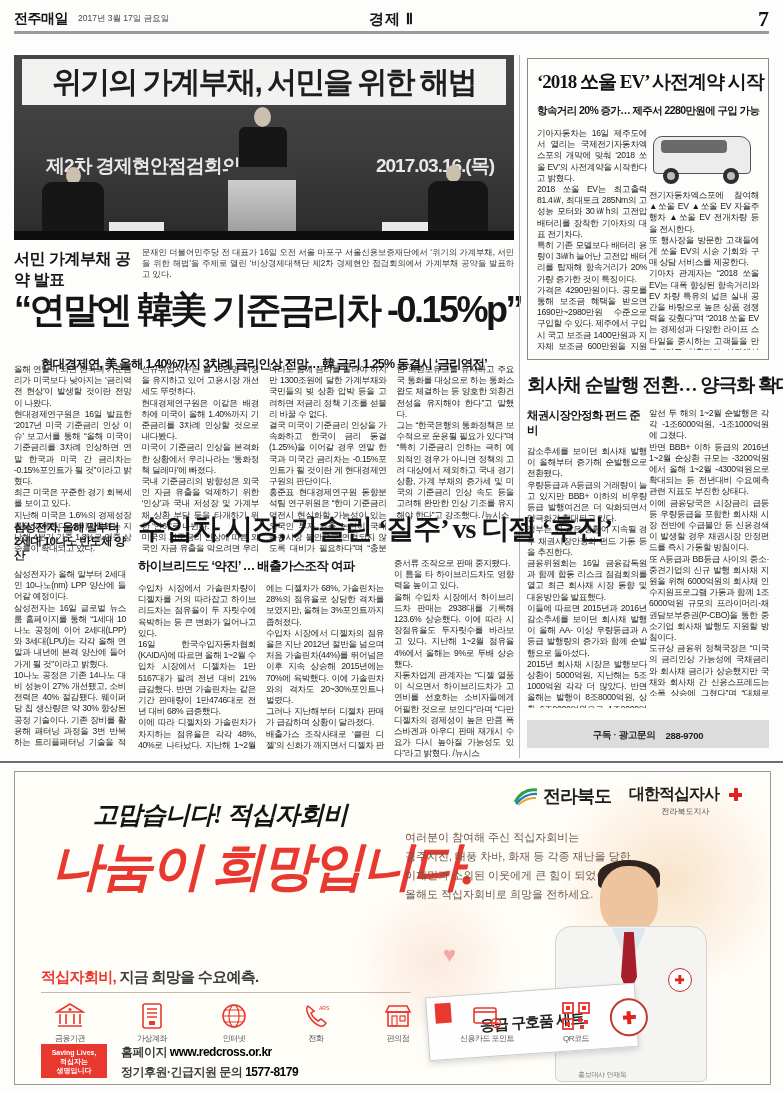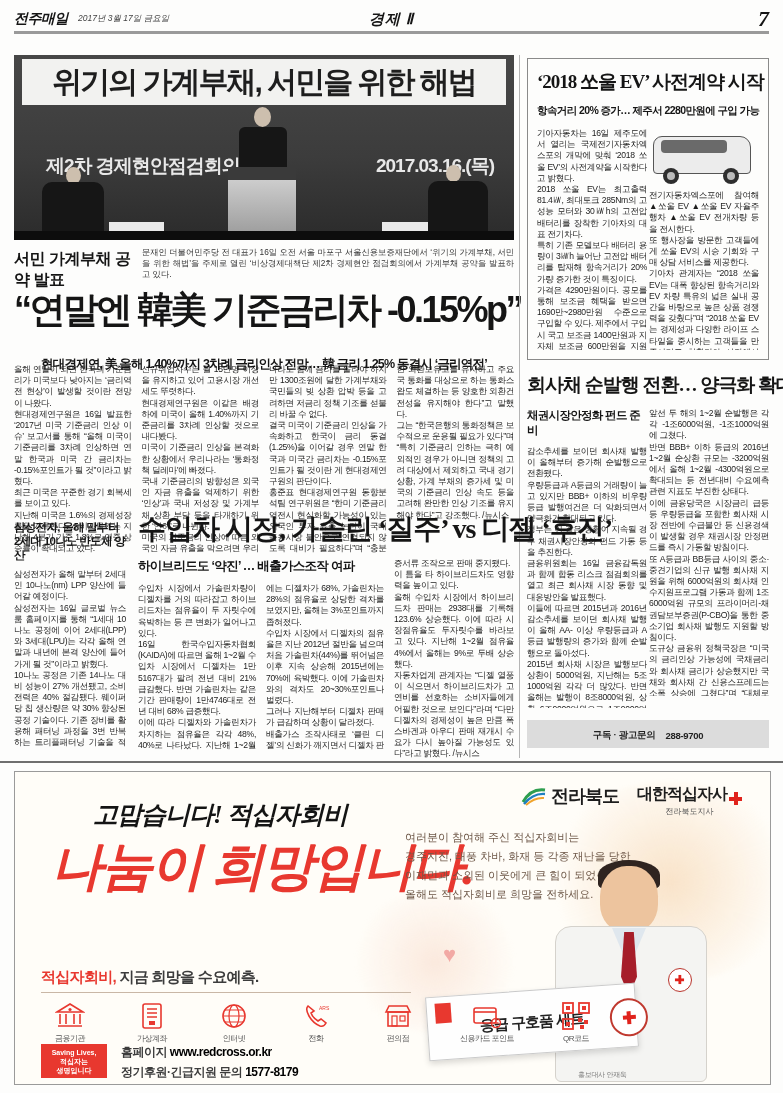--- a/index.html
+++ b/index.html
@@ -53,21 +53,21 @@
   
   .adbox{border:1px solid #9a9a9a;background:#fffdf8;overflow:hidden;}
   .blob{position:absolute;border-radius:50%;filter:blur(2px);}
   .script{font-family:"Liberation Serif",serif;font-style:italic;font-weight:bold;}
   .ad-thanks{font-size:25px;color:#141414;letter-spacing:-1px;}
   .ad-slogan{font-size:52px;letter-spacing:-2px;}
   .ad-msg{font-size:11px;line-height:19px;color:#6d5747;text-align:left;white-space:pre-line;}
   .logo-row{display:flex;align-items:flex-start;gap:18px;}
   .logo-jb{display:flex;align-items:center;gap:4px;font-weight:bold;font-size:18px;letter-spacing:-1px;color:#1d1d1d;}
   .logo-rc{text-align:center;}
-  .logo-rc .nm{font-weight:bold;font-size:16px;letter-spacing:-1px;color:#1d1d1d;display:flex;align-items:flex-end;gap:2px;}
+  .logo-rc .nm{font-weight:bold;font-size:16px;letter-spacing:-1px;color:#1d1d1d;display:flex;align-items:center;gap:10px;}
   .logo-rc .br{font-size:8px;color:#555;margin-top:1px;}
   .redcross{position:relative;display:inline-block;width:13px;height:13px;}
   .redcross::before,.redcross::after{content:"";position:absolute;background:#e0231c;}
   .redcross::before{left:4.5px;top:0;width:4px;height:13px;}
   .redcross::after{left:0;top:4.5px;width:13px;height:4px;}
   .cta-red{color:#e8382f;font-weight:bold;font-size:15px;letter-spacing:-0.7px;}
   .cta-rest{color:#3c3c3c;font-weight:bold;font-size:15px;letter-spacing:-0.7px;}
   .pay-row{display:flex;gap:24px;}
   .pay-item{width:58px;text-align:center;}
   .pay-item svg{display:block;margin:0 auto;}
@@ -88,21 +88,21 @@
   .stamp{position:absolute;width:34px;height:34px;border:2px solid #c0392f;border-radius:50%;background:#fff;display:flex;align-items:center;justify-content:center;}
   .mini-logo{position:absolute;width:16px;height:20px;background:#e8382f;}
   .model-cap{font-size:7px;color:#777;letter-spacing:-0.3px;}
   .heart{position:absolute;color:#f2a9a4;font-size:22px;}
 </style>
 </head>
 <body>
 
 <div class="page">
 
-  <div class="abs" style="left:14px;top:8px;right:14px;height:22px;display:flex;align-items:center;font-style:italic;">
+  <div class="abs" style="left:14px;top:8px;right:14px;height:22px;display:flex;align-items:center;">
     <span class="hdr-paper">전주매일</span>
     <span class="hdr-date">2017년 3월 17일 금요일</span>
     <span class="hdr-section" style="position:absolute;left:50%;transform:translateX(-50%);">경제 Ⅱ</span>
     <span class="hdr-page" style="margin-left:auto;">7</span>
   </div>
   <div class="abs hdr-rule" style="left:14px;right:14px;top:31px;"></div>
 
   <div class="abs photo" style="left:14px;top:55px;width:500px;height:185px;">
     <div class="photo-band">
       <span>위기의 가계부채, 서민을 위한 해법</span>

